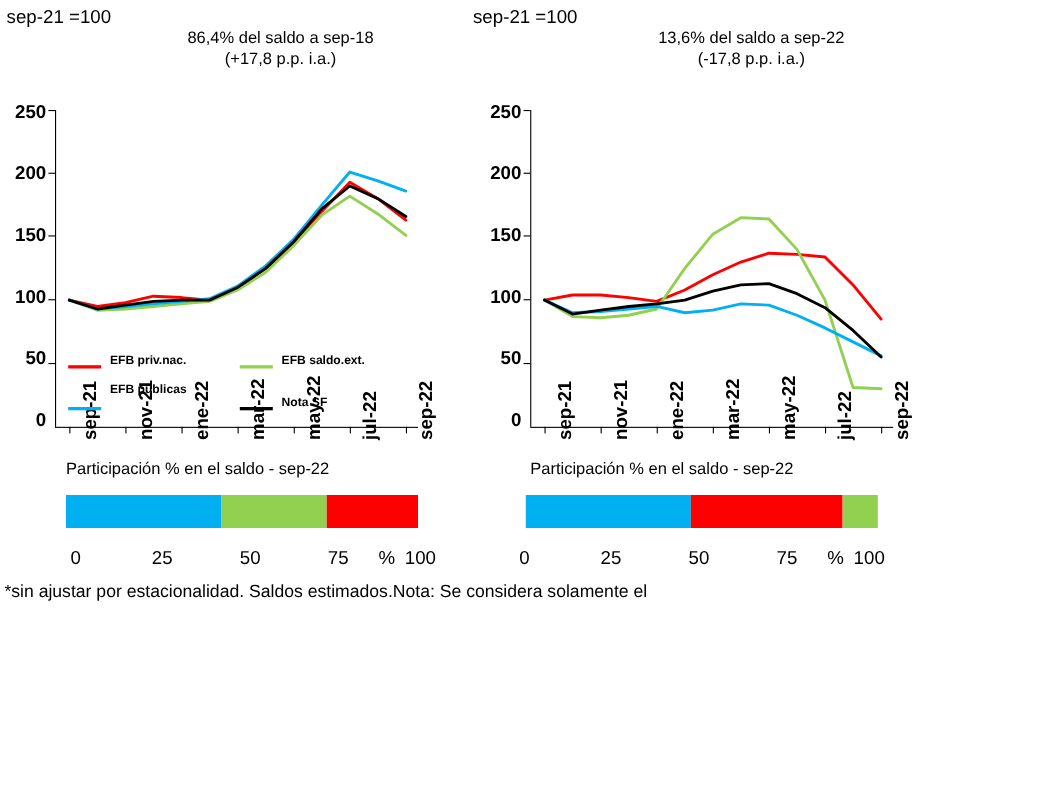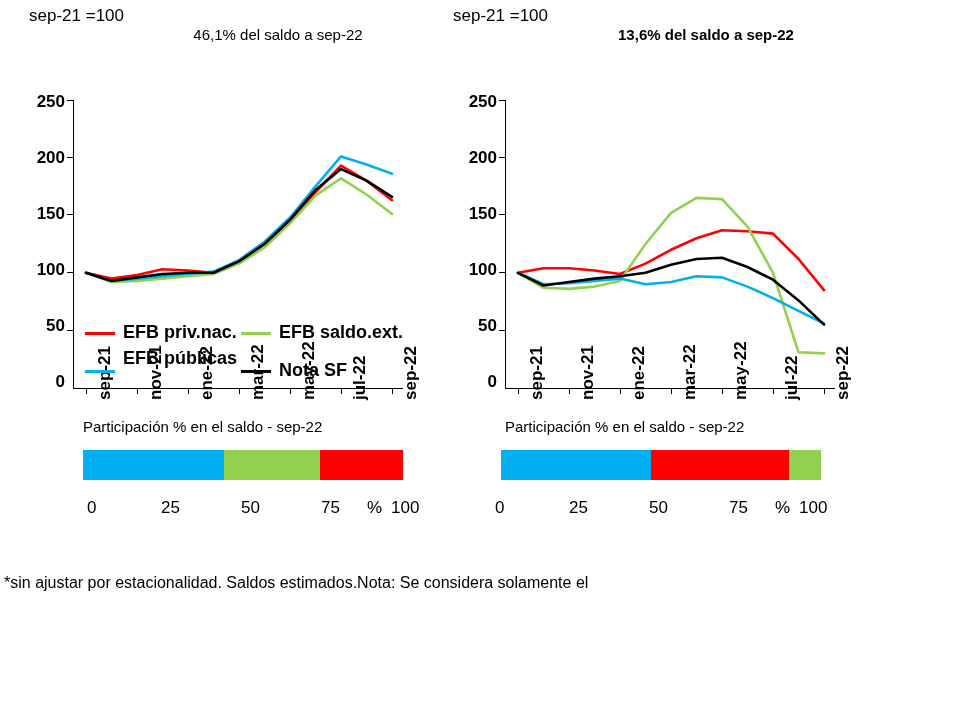--- a/index.html
+++ b/index.html
@@ -4,57 +4,58 @@
 <style>
   html,body{margin:0;padding:0;}
   body{
     width:960px;height:720px;
     background:#ffffff;
     font-family:"Liberation Sans", sans-serif;
     color:#000000;
     position:relative;
     overflow:hidden;
   }
-  .panel{position:absolute;top:0;margin-left:23px;}
+  .panel{position:absolute;top:0;}
   #panel-left{left:0;width:470px;}
   #panel-right{left:430px;width:470px;}
 
   .hdr{position:relative;height:52px;}
   .hdr .base{position:absolute;top:6px;left:6px;font-size:17px;white-space:nowrap;}
   .hdr .ttl{position:absolute;top:4px;left:150px;font-size:18px;white-space:nowrap;}
   .hdr .sub{position:absolute;top:26px;left:130px;font-size:15px;white-space:nowrap;text-align:center;width:250px;}
   .hdr .sub2{position:absolute;top:45px;left:130px;font-size:15px;white-space:nowrap;text-align:center;width:250px;}
 
   .plotwrap{position:relative;width:470px;height:400px;font-weight:bold;}
   .ylab{position:absolute;font-size:17px;text-align:right;width:46px;}
   .axisline{position:absolute;background:#000;}
   .tickmark{position:absolute;background:#000;width:6px;height:1px;left:44px;}
   .xtickmark{position:absolute;background:#000;width:1px;height:6px;}
   .xlab{
     position:absolute;font-size:17px;white-space:nowrap;
     transform:rotate(-90deg);transform-origin:left top;
   }
   svg.series{position:absolute;left:0;top:0;}
   .legline{position:absolute;height:3px;width:30px;}
-  .legtxt{position:absolute;font-size:18px;white-space:nowrap;}
+  .legtxt{position:absolute;font-size:11px;white-space:nowrap;}
 
   .bartitle{position:absolute;font-size:15px;white-space:nowrap;}
   .stacked{position:absolute;height:30px;display:flex;border:0;}
   .stacked > div{height:100%;}
   .sclab{position:absolute;font-size:17px;white-space:nowrap;}
 
-  .footnote{position:absolute;left:4px;top:528px;width:760px;font-size:16px;line-height:22px;margin-top:44px;}
+  .footnote{position:absolute;left:4px;top:528px;width:760px;font-size:16px;line-height:22px;}
 </style>
 </head>
 <body>
 
 <div class="panel" id="panel-left">
   <div class="hdr">
     <div class="base">sep-21 =100</div>
-    <div class="sub">46,1% del saldo a sep-22</div>
+    <div class="sub">86,4% del saldo a sep-18</div>
+    <div class="sub2">(+17,8 p.p. i.a.)</div>
   </div>
 
   <div class="plotwrap">
 
     <div class="ylab" style="left:-4px;top:40px;">250</div>
     <div class="ylab" style="left:-4px;top:96px;">200</div>
     <div class="ylab" style="left:-4px;top:152px;">150</div>
     <div class="ylab" style="left:-4px;top:208px;">100</div>
     <div class="ylab" style="left:-4px;top:264px;">50</div>
     <div class="ylab" style="left:-4px;top:320px;">0</div>
@@ -110,21 +111,22 @@
   <div class="sclab" style="left:138px;top:498px;">25</div>
   <div class="sclab" style="left:218px;top:498px;">50</div>
   <div class="sclab" style="left:298px;top:498px;">75</div>
   <div class="sclab" style="left:344px;top:498px;">%</div>
   <div class="sclab" style="left:368px;top:498px;">100</div>
 </div>
 
 <div class="panel" id="panel-right">
   <div class="hdr">
     <div class="base" style="left:0px;">sep-21 =100</div>
-    <div class="sub" style="left:128px;font-weight:bold;">13,6% del saldo a sep-22</div>
+    <div class="sub" style="left:128px;">13,6% del saldo a sep-22</div>
+    <div class="sub2" style="left:128px;">(-17,8 p.p. i.a.)</div>
   </div>
 
   <div class="plotwrap">
     <div class="ylab" style="left:-2px;top:40px;">250</div>
     <div class="ylab" style="left:-2px;top:96px;">200</div>
     <div class="ylab" style="left:-2px;top:152px;">150</div>
     <div class="ylab" style="left:-2px;top:208px;">100</div>
     <div class="ylab" style="left:-2px;top:264px;">50</div>
     <div class="ylab" style="left:-2px;top:320px;">0</div>
 

